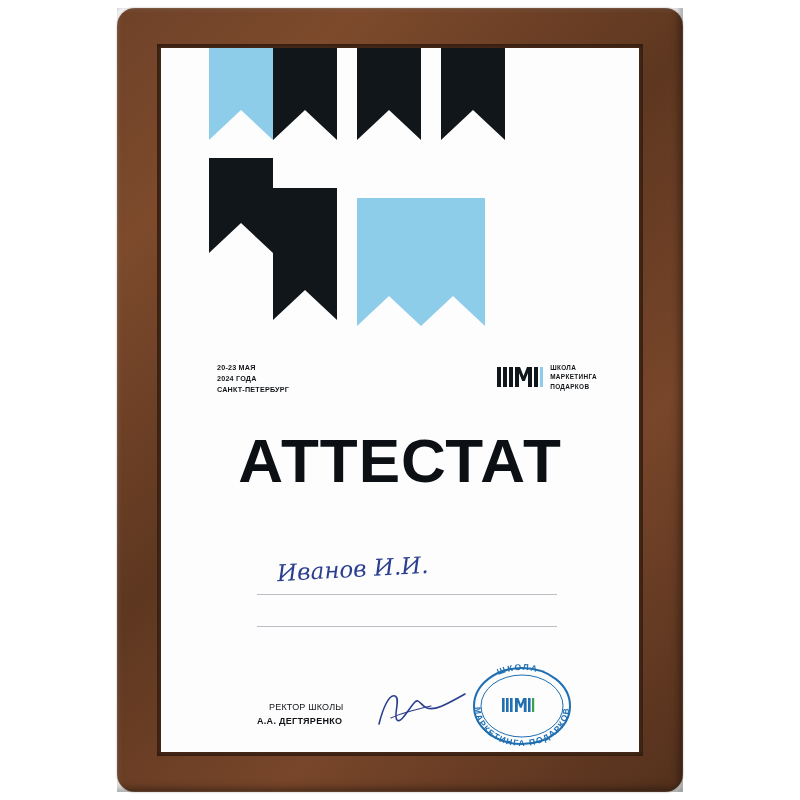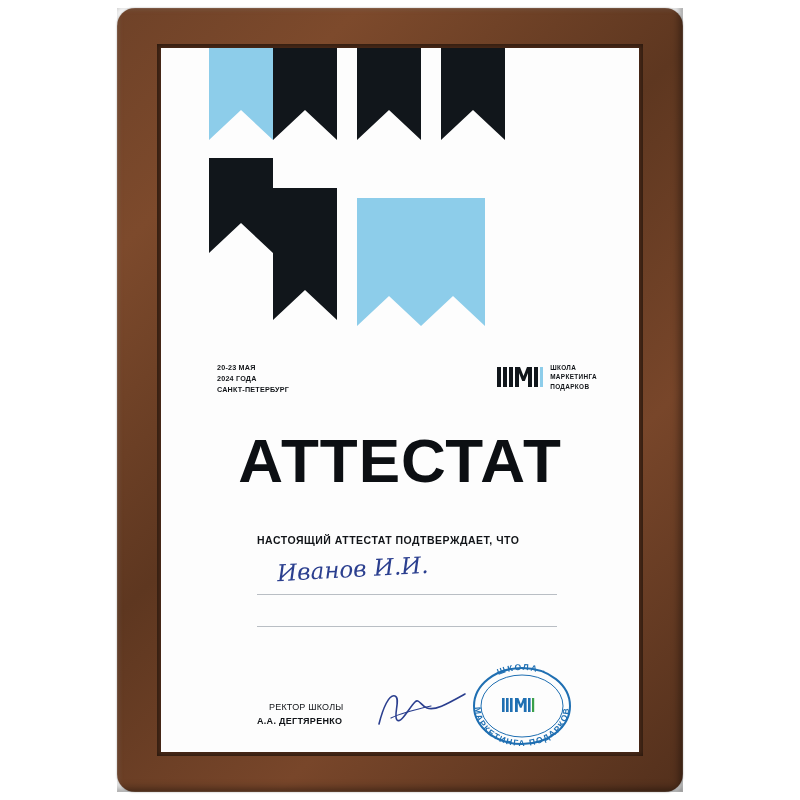--- a/index.html
+++ b/index.html
@@ -256,21 +256,20 @@
           <div class="brand-text">
             <div>ШКОЛА</div>
             <div>МАРКЕТИНГА</div>
             <div>ПОДАРКОВ</div>
           </div>
         </div>
       </div>
 
       <div class="title">АТТЕСТАТ</div>
 
-      <div class="confirm-line">НАСТОЯЩИЙ АТТЕСТАТ ПОДТВЕРЖДАЕТ, ЧТО</div>
 
       <div class="name-area">
         <div class="handwritten">Иванов И.И.</div>
       </div>
       <div class="rule rule-1"></div>
       <div class="rule rule-2"></div>
 
 
       <div class="sig-block">
         <div class="sig-role">Ректор школы</div>

